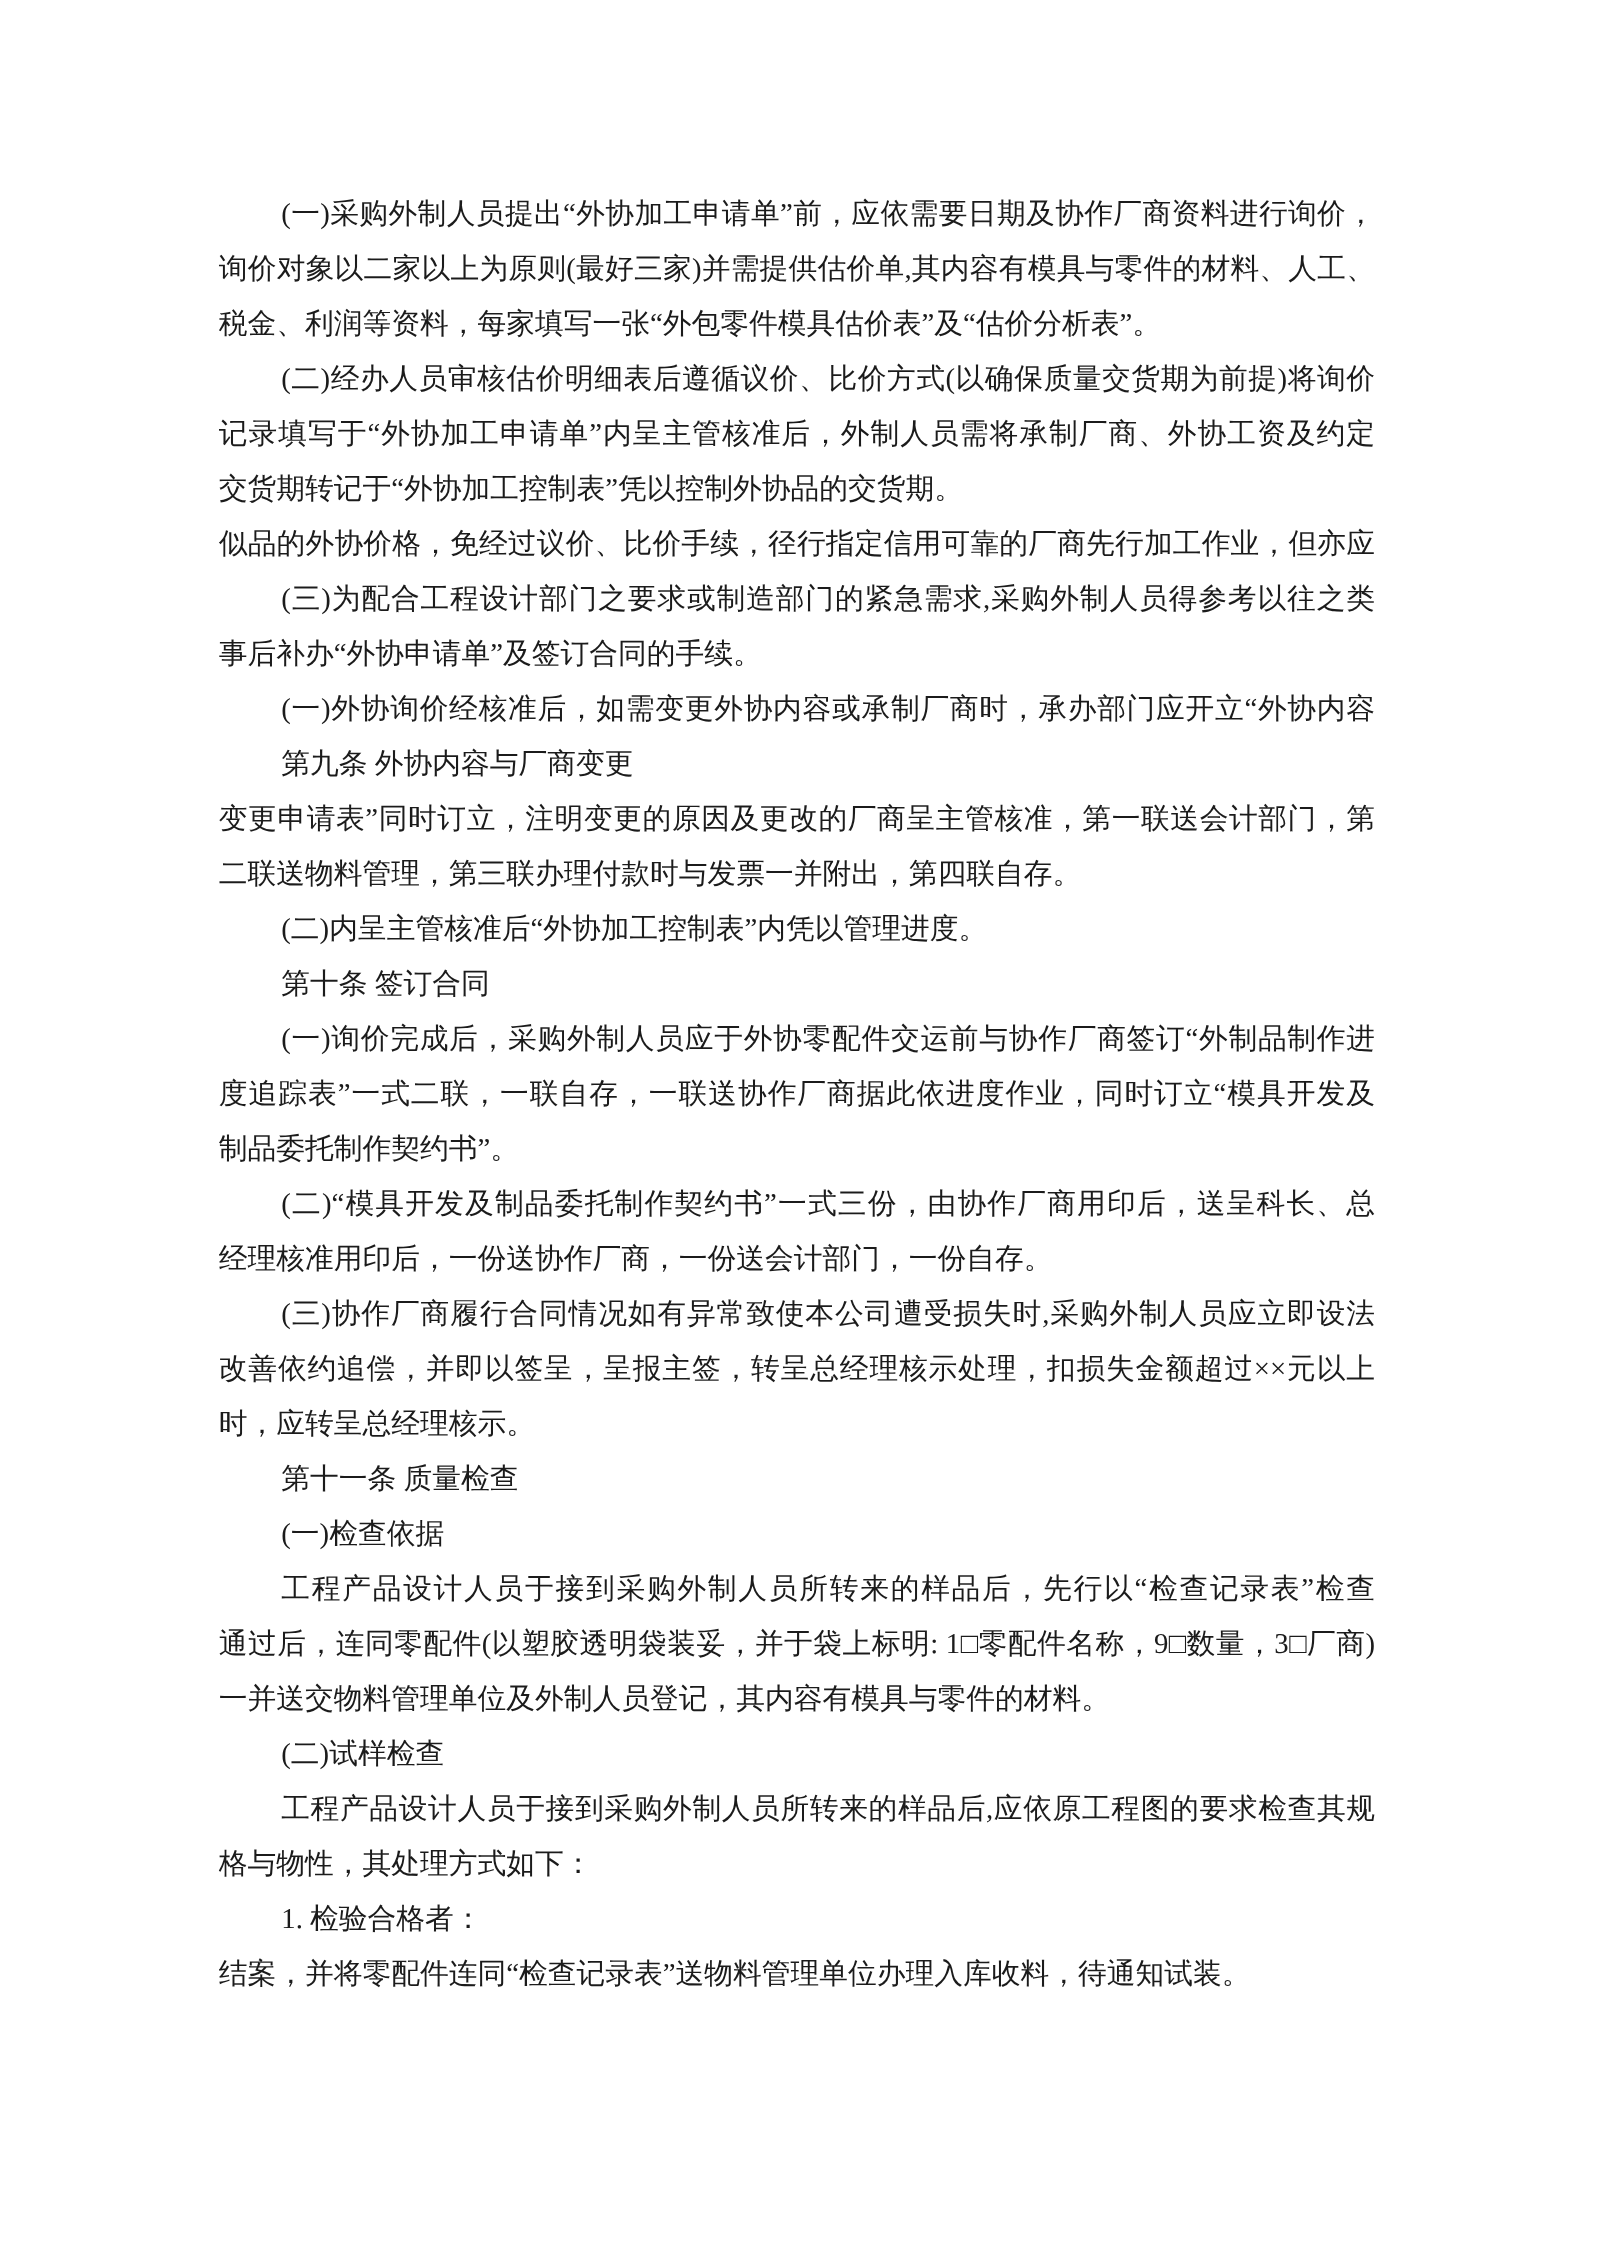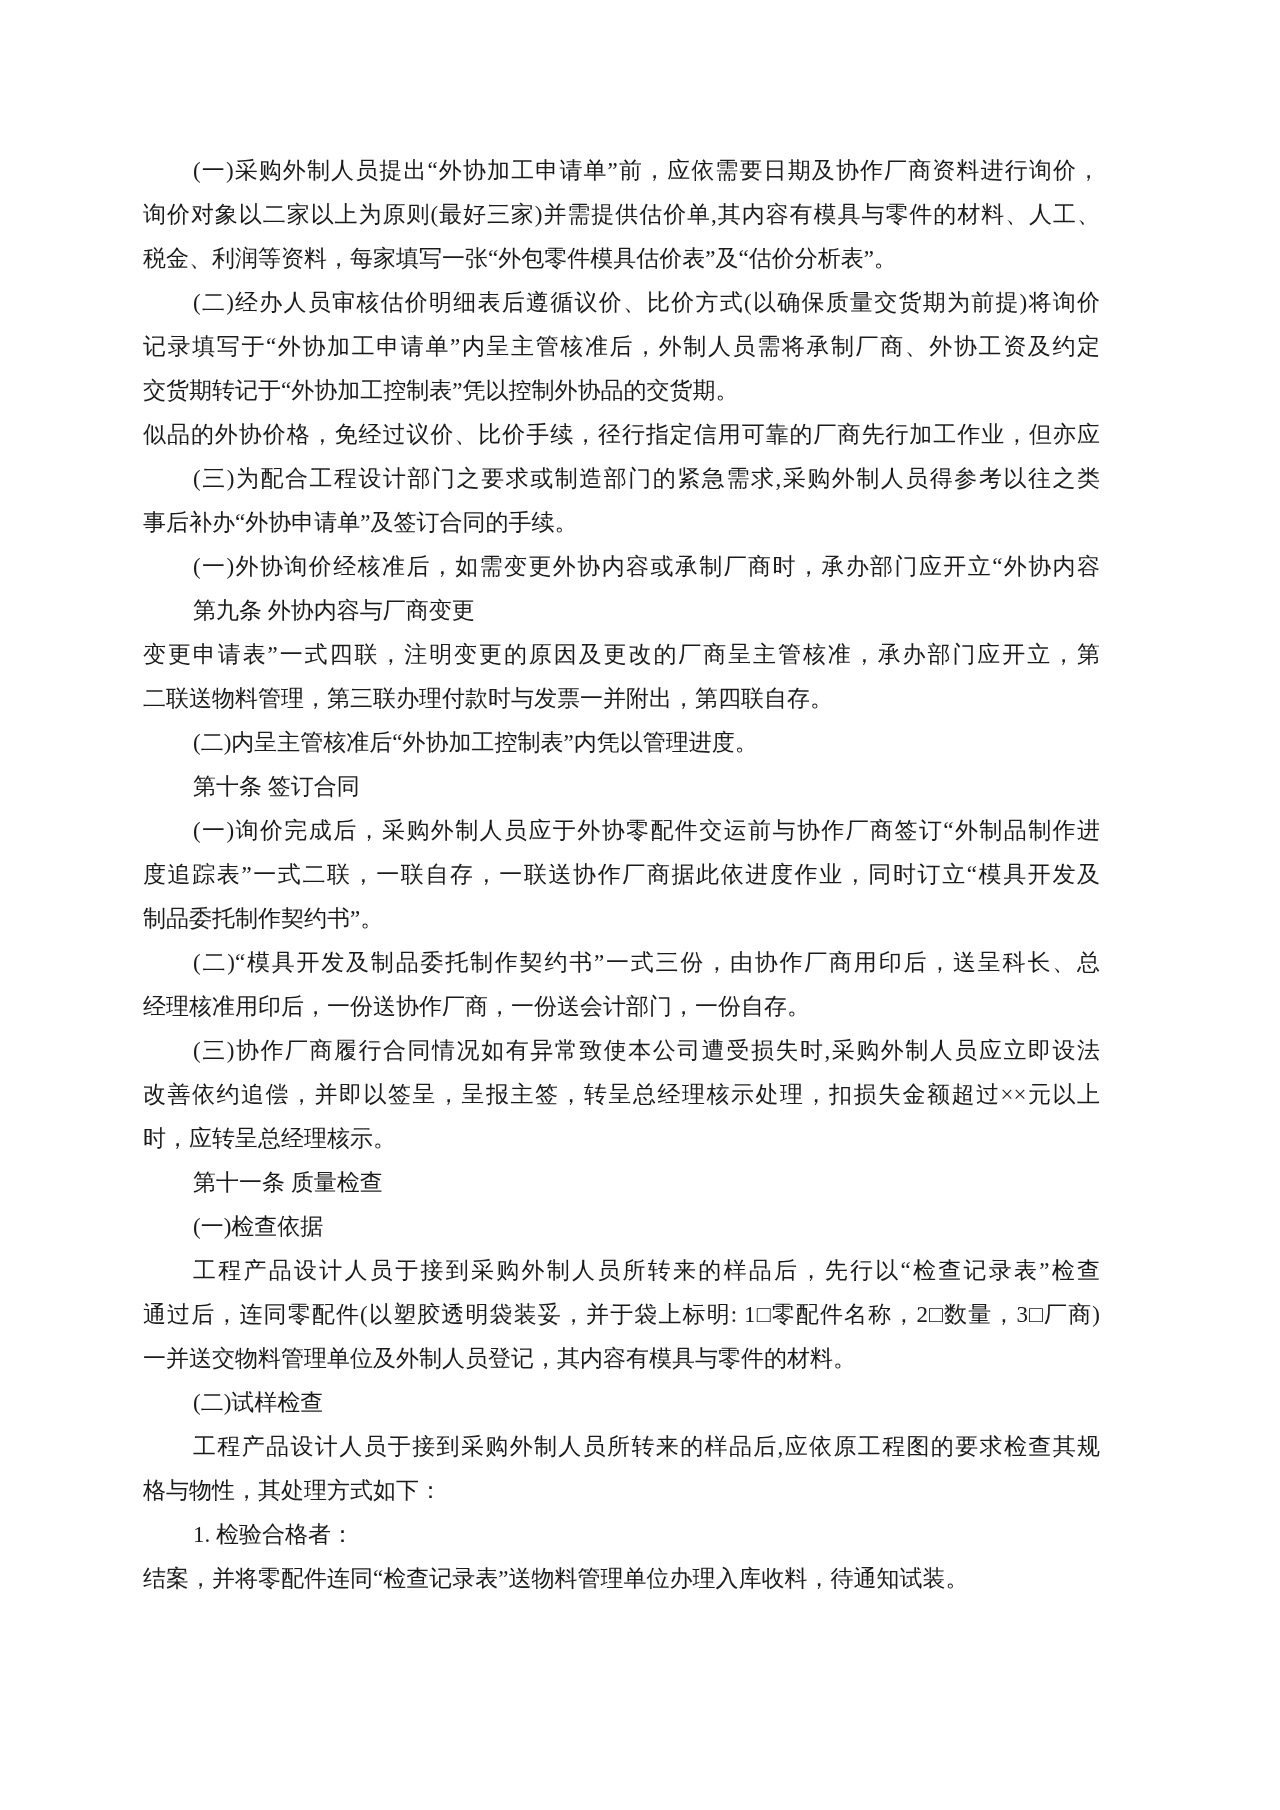--- a/index.html
+++ b/index.html
@@ -25,20 +25,21 @@
     top: 149px;
     width: 957px;
     color: #1b1b1b;
   }
   .line {
     height: 44px;
     line-height: 44px;
     font-size: 23px;
     text-align: left;
     overflow: hidden;
+    margin-left: 32px;
   }
   .line.indent {
     padding-left: 50px;
   }
   .line.fill {
     text-align: justify;
     text-align-last: justify;
   }
 </style>
 </head>
@@ -51,36 +52,36 @@
       <div class="line fill">询价对象以二家以上为原则(最好三家)并需提供估价单,其内容有模具与零件的材料、人工、</div>
       <div class="line">税金、利润等资料，每家填写一张“外包零件模具估价表”及“估价分析表”。</div>
       <div class="line indent fill">(二)经办人员审核估价明细表后遵循议价、比价方式(以确保质量交货期为前提)将询价</div>
       <div class="line fill">记录填写于“外协加工申请单”内呈主管核准后，外制人员需将承制厂商、外协工资及约定</div>
       <div class="line">交货期转记于“外协加工控制表”凭以控制外协品的交货期。</div>
       <div class="line fill">似品的外协价格，免经过议价、比价手续，径行指定信用可靠的厂商先行加工作业，但亦应</div>
       <div class="line indent fill">(三)为配合工程设计部门之要求或制造部门的紧急需求,采购外制人员得参考以往之类</div>
       <div class="line">事后补办“外协申请单”及签订合同的手续。</div>
       <div class="line indent fill">(一)外协询价经核准后，如需变更外协内容或承制厂商时，承办部门应开立“外协内容</div>
       <div class="line indent">第九条 外协内容与厂商变更</div>
-      <div class="line fill">变更申请表”一式四联，注明变更的原因及更改的厂商呈主管核准，承办部门应开立，第</div>
+      <div class="line fill">变更申请表”同时订立，注明变更的原因及更改的厂商呈主管核准，第一联送会计部门，第</div>
       <div class="line">二联送物料管理，第三联办理付款时与发票一并附出，第四联自存。</div>
       <div class="line indent">(二)内呈主管核准后“外协加工控制表”内凭以管理进度。</div>
       <div class="line indent">第十条 签订合同</div>
       <div class="line indent fill">(一)询价完成后，采购外制人员应于外协零配件交运前与协作厂商签订“外制品制作进</div>
       <div class="line fill">度追踪表”一式二联，一联自存，一联送协作厂商据此依进度作业，同时订立“模具开发及</div>
       <div class="line">制品委托制作契约书”。</div>
       <div class="line indent fill">(二)“模具开发及制品委托制作契约书”一式三份，由协作厂商用印后，送呈科长、总</div>
       <div class="line">经理核准用印后，一份送协作厂商，一份送会计部门，一份自存。</div>
       <div class="line indent fill">(三)协作厂商履行合同情况如有异常致使本公司遭受损失时,采购外制人员应立即设法</div>
       <div class="line fill">改善依约追偿，并即以签呈，呈报主签，转呈总经理核示处理，扣损失金额超过××元以上</div>
       <div class="line">时，应转呈总经理核示。</div>
       <div class="line indent">第十一条 质量检查</div>
       <div class="line indent">(一)检查依据</div>
       <div class="line indent fill">工程产品设计人员于接到采购外制人员所转来的样品后，先行以“检查记录表”检查</div>
-      <div class="line fill">通过后，连同零配件(以塑胶透明袋装妥，并于袋上标明: 1□零配件名称，2□数量，3□厂商)</div>
+      <div class="line fill">通过后，连同零配件(以塑胶透明袋装妥，并于袋上标明: 1□零配件名称，9□数量，3□厂商)</div>
       <div class="line">一并送交物料管理单位及外制人员登记，其内容有模具与零件的材料。</div>
       <div class="line indent">(二)试样检查</div>
       <div class="line indent fill">工程产品设计人员于接到采购外制人员所转来的样品后,应依原工程图的要求检查其规</div>
       <div class="line">格与物性，其处理方式如下：</div>
       <div class="line indent">1. 检验合格者：</div>
       <div class="line">结案，并将零配件连同“检查记录表”送物料管理单位办理入库收料，待通知试装。</div>
     </div>
 </div>
 
 </body></html>

